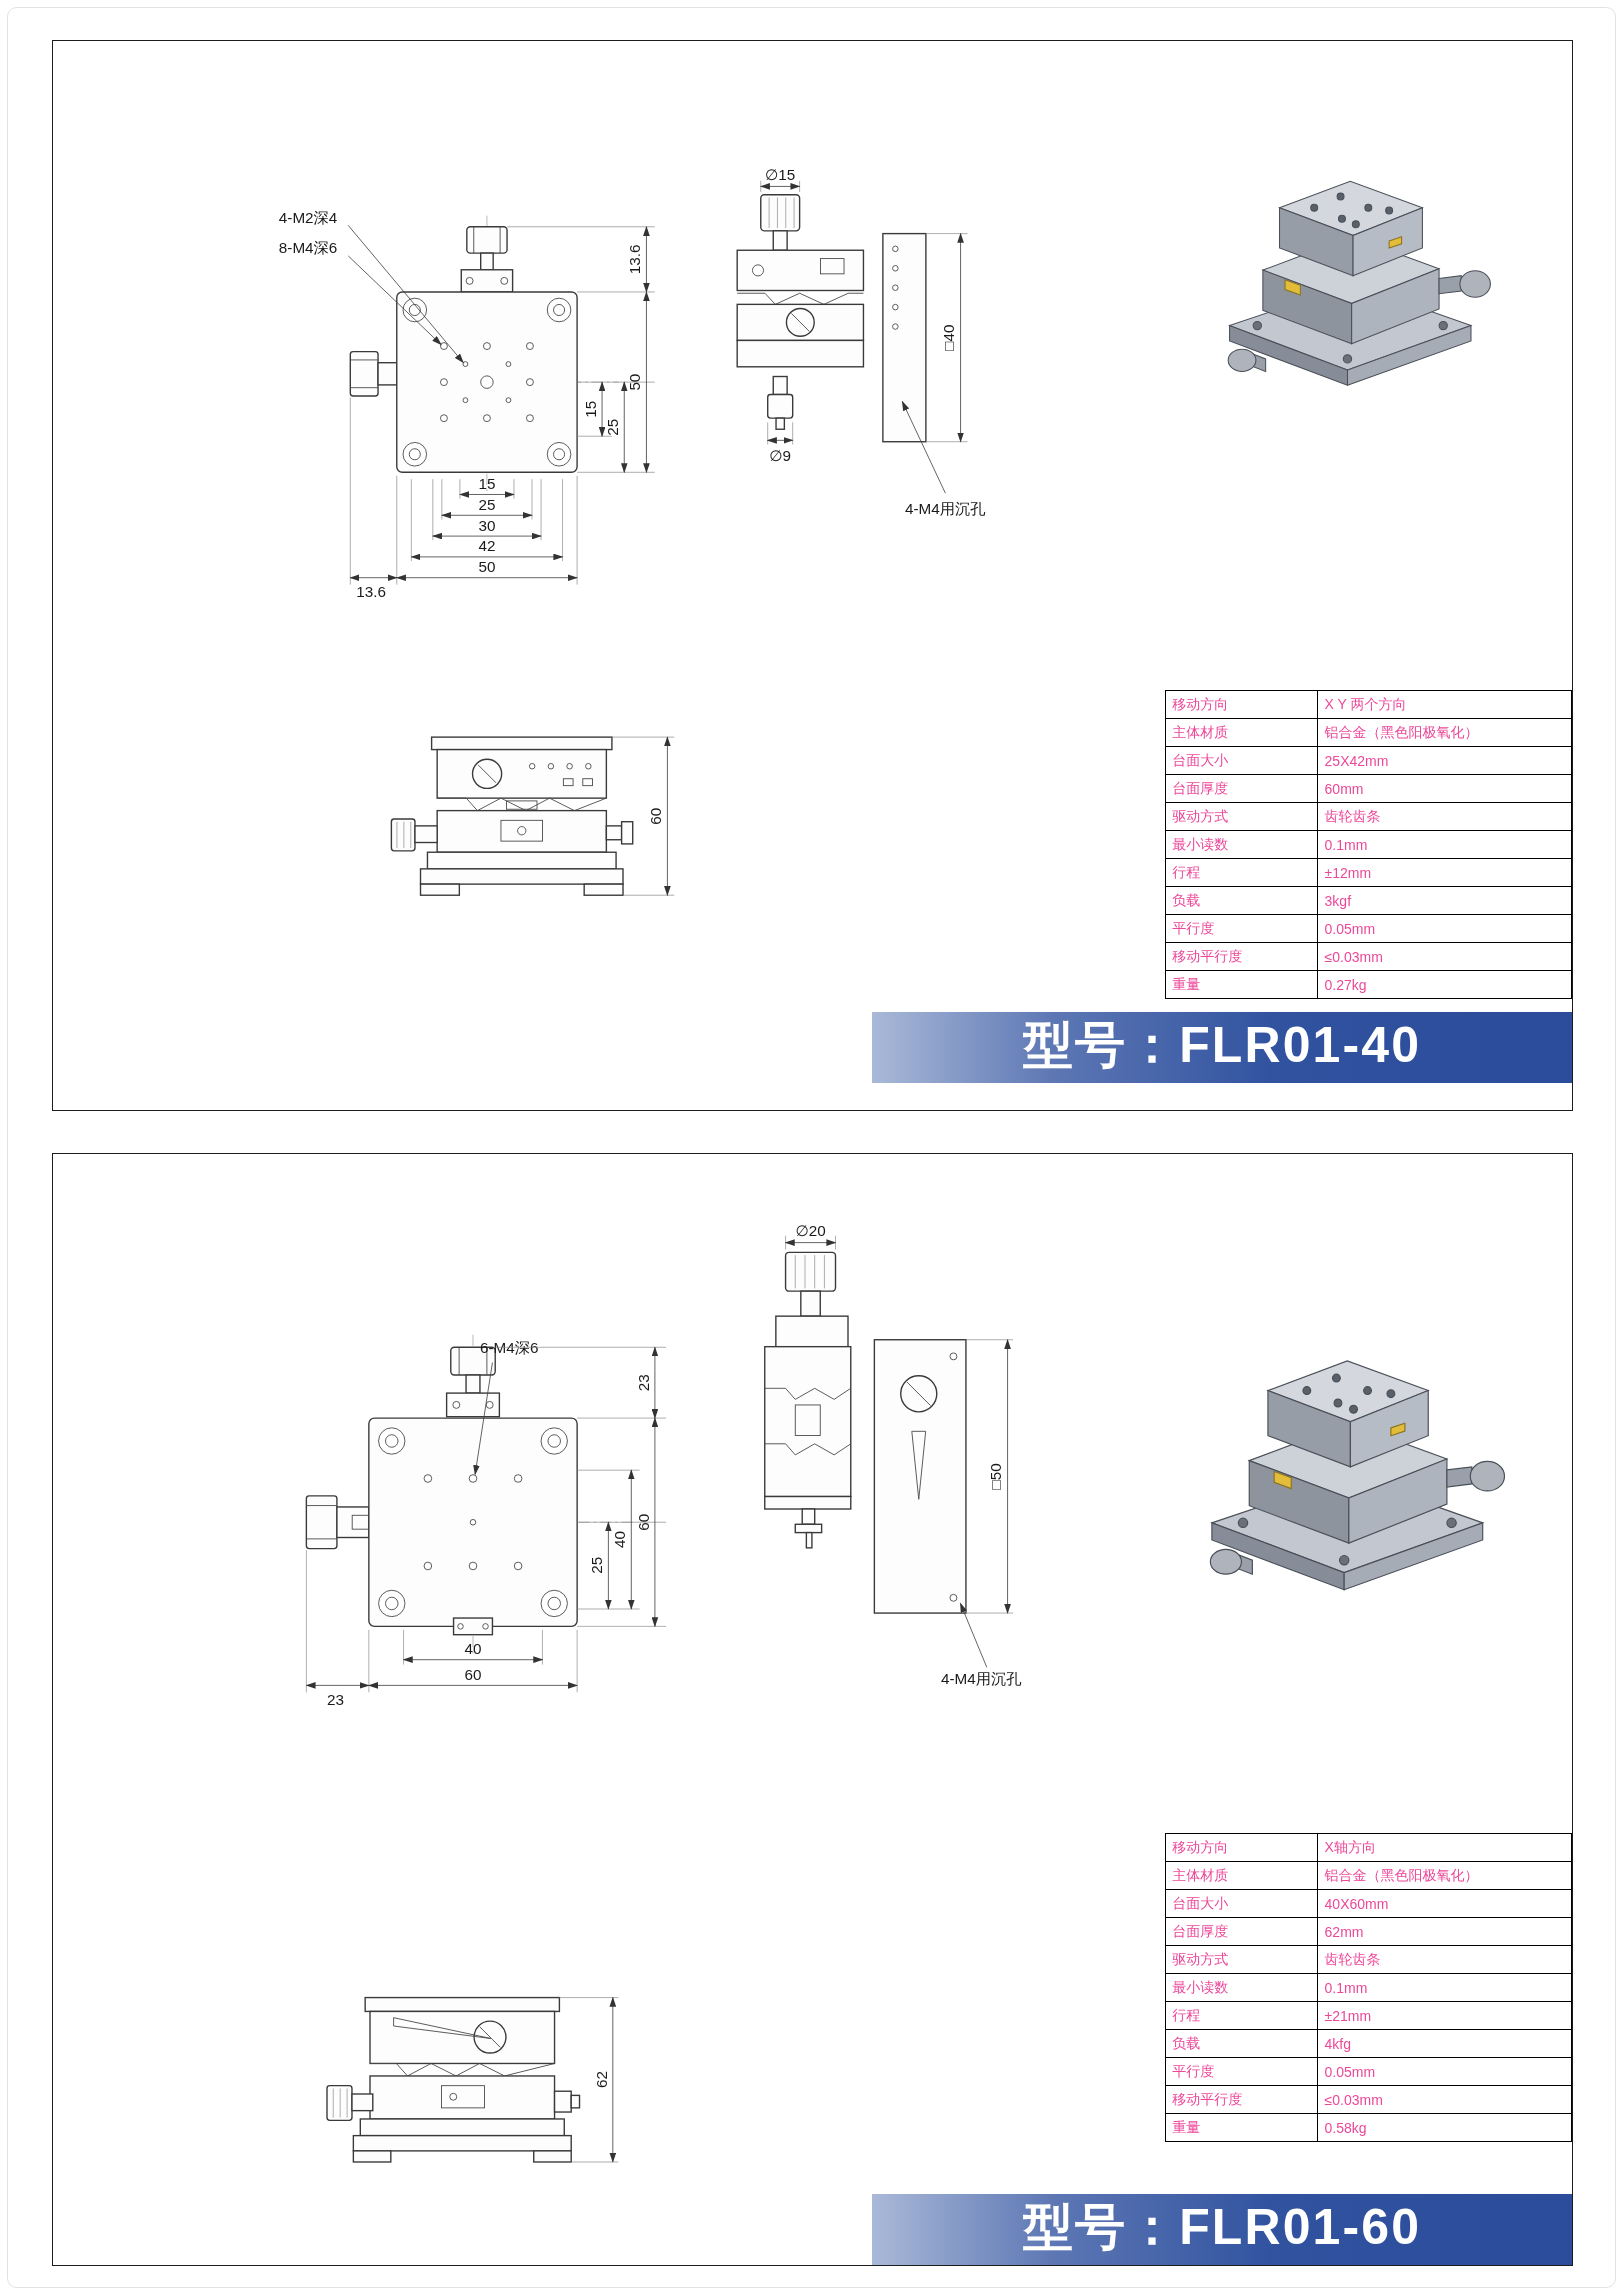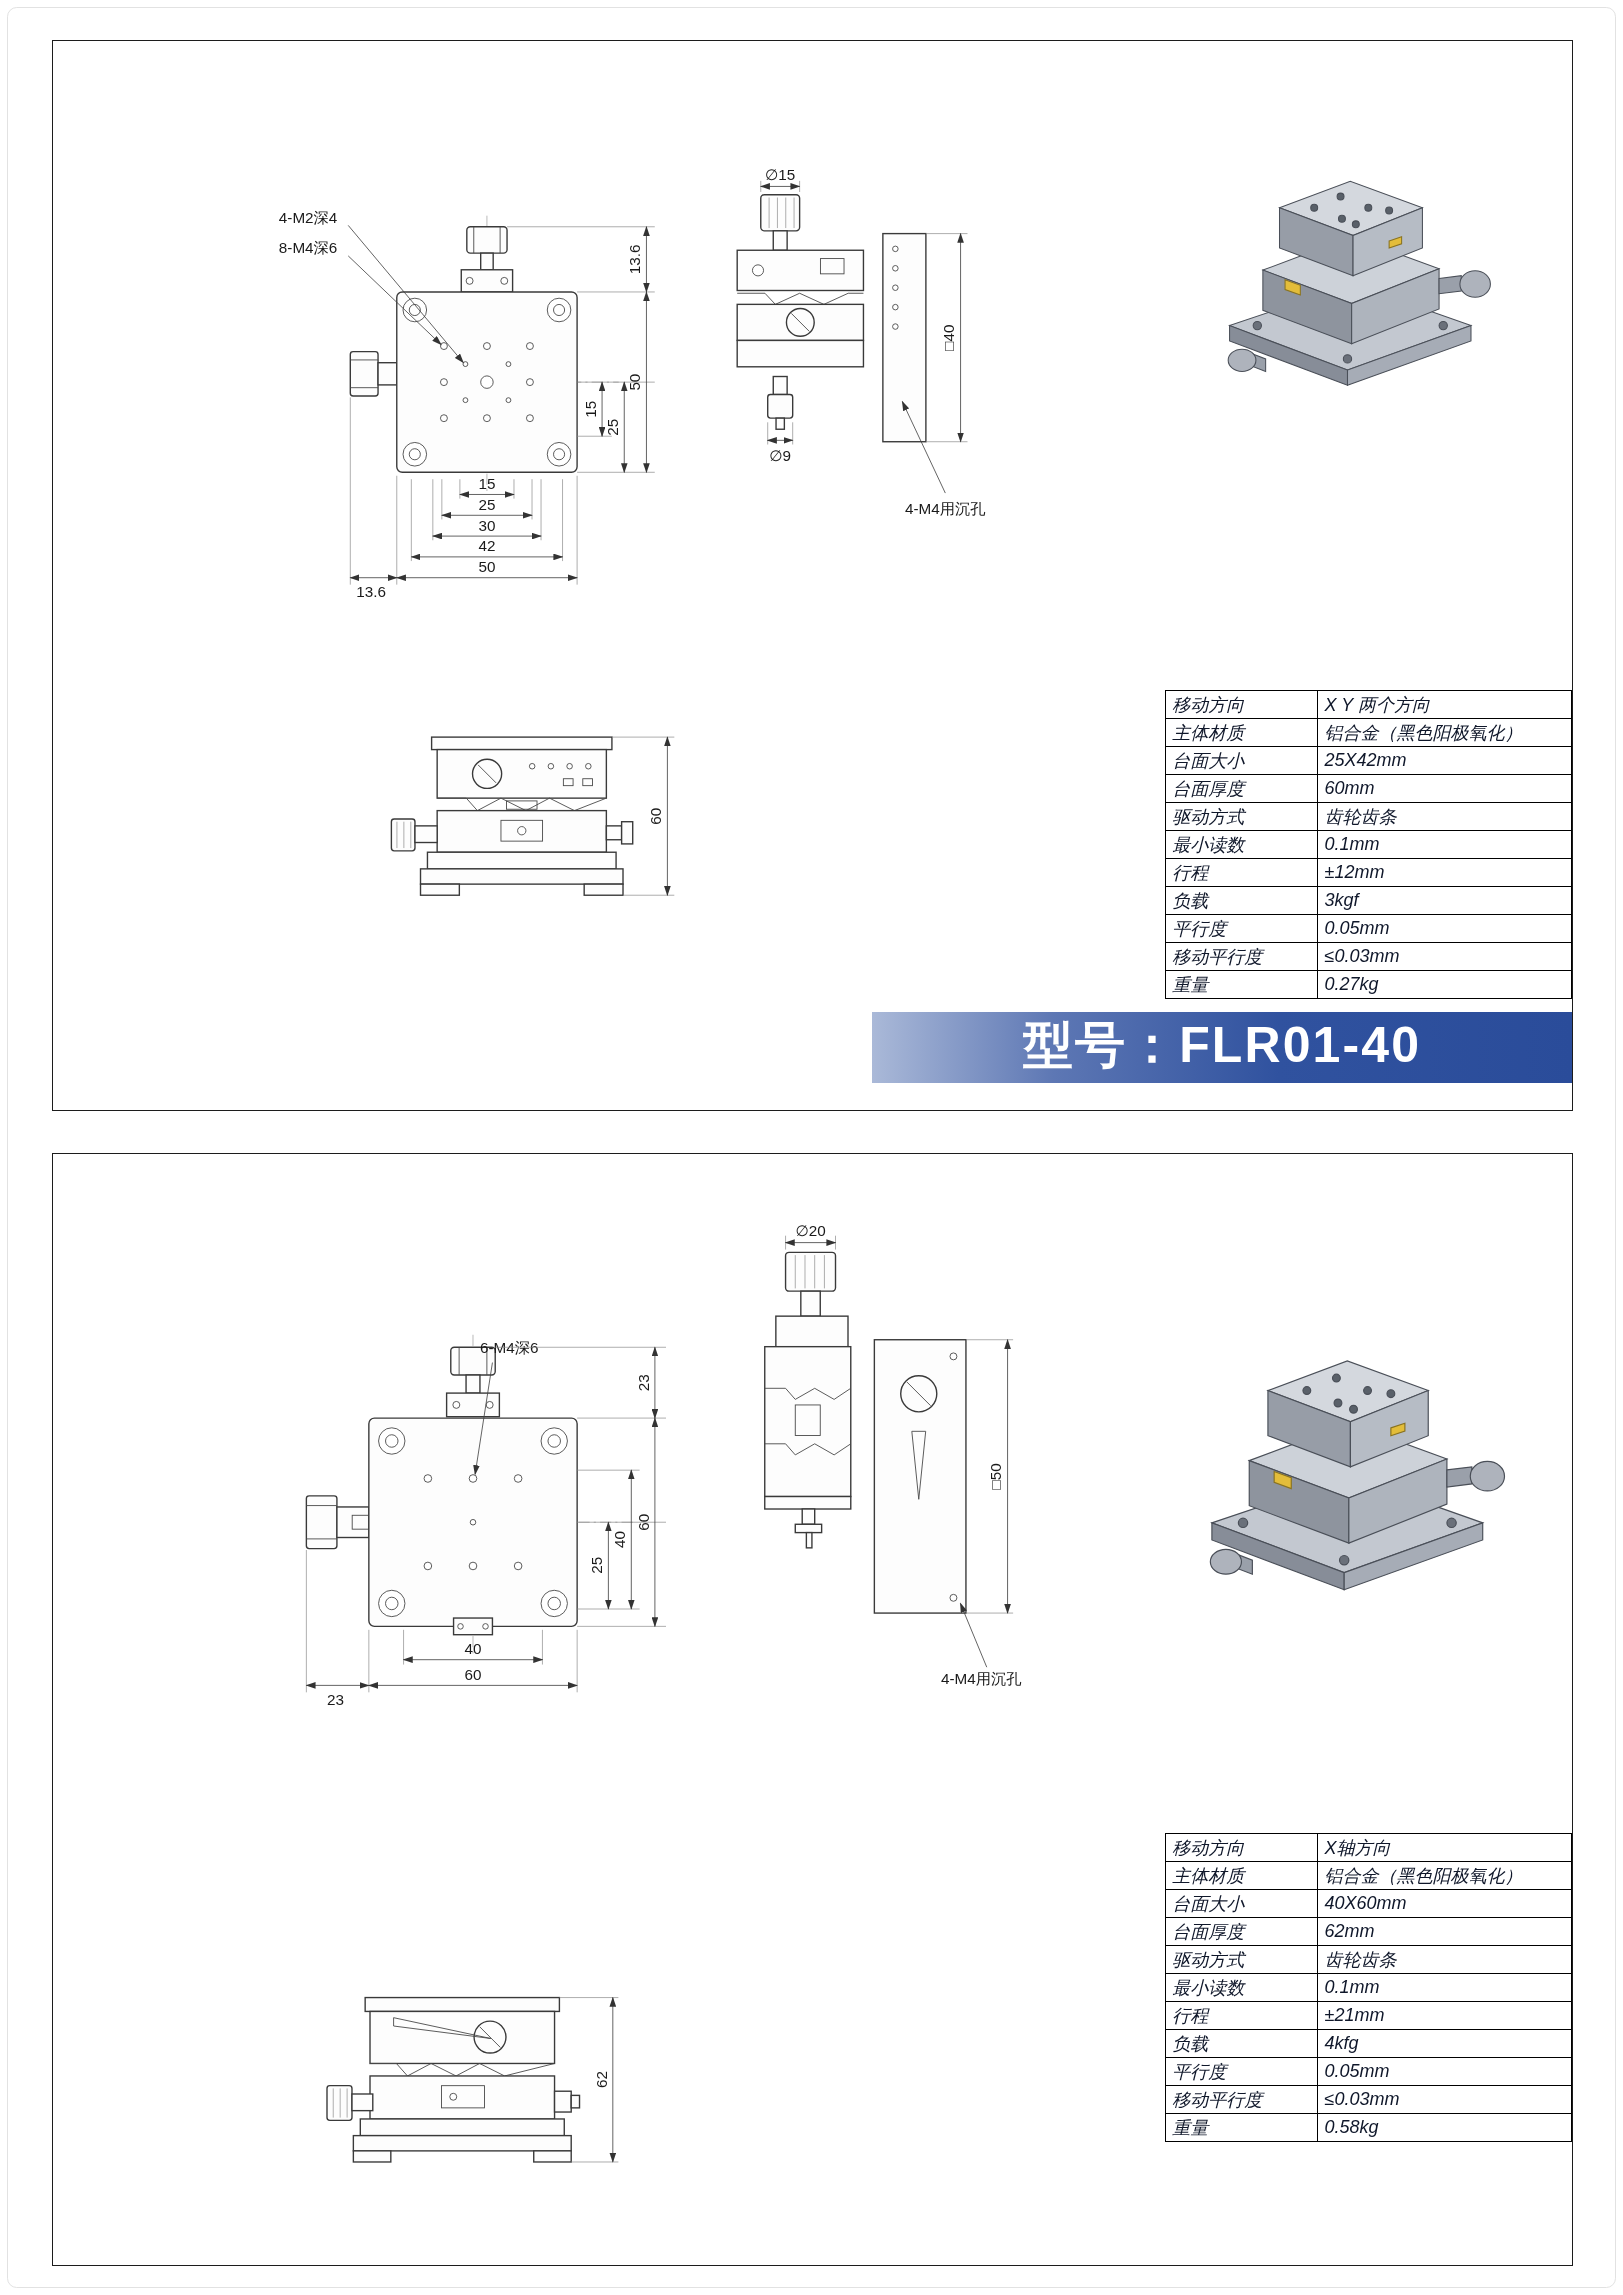--- a/index.html
+++ b/index.html
@@ -12,21 +12,21 @@
   .ol{fill:none;stroke:#3a3a3a;stroke-width:2;}
   .fillw{fill:#fdfdfd;stroke:#3a3a3a;stroke-width:2;}
   .ol-thin{fill:none;stroke:#4a4a4a;stroke-width:1.3;}
   .dim{stroke:#444;stroke-width:1.2;fill:none;}
   .ext{stroke:#8a8a8a;stroke-width:1;}
   .cl{stroke:#9a9a9a;stroke-width:1;stroke-dasharray:16 6 3 6;fill:none;}
   .dt{font-size:22px;fill:#1a1a1a;text-anchor:middle;}
   .ct{font-size:22px;fill:#1a1a1a;}
   .hole{fill:#fff;stroke:#4a4a4a;stroke-width:1.3;}
   .spec{border-collapse:collapse;width:407px;table-layout:fixed;background:#fff;}
-  .spec td{border:0.7px solid #000;height:27px;padding:0 6.2px;font-size:18px;color:#0f172a;vertical-align:middle;white-space:nowrap;overflow:hidden;font-style:italic;}
+  .spec td{border:0.7px solid #000;height:27px;padding:0 6.2px;font-size:14px;color:#ec4899;vertical-align:middle;white-space:nowrap;overflow:hidden;}
   .spec td.k{width:139px;}
   .banner{position:absolute;display:flex;align-items:flex-start;justify-content:center;color:#fff;
           background:linear-gradient(90deg,#aab9d8 0%,#5d77b4 26%,#30529f 58%,#2a4c9a 100%);}
   .banner-text{font-size:50px;font-weight:bold;letter-spacing:2.1px;white-space:nowrap;}
 </style>
 </head>
 <body>
 
 <svg width="0" height="0" style="position:absolute">
   <defs>
@@ -540,14 +540,17 @@
             <td>≤0.03mm</td>
           </tr>
       <tr>
             <td class="k">重量</td>
             <td>0.58kg</td>
           </tr>
     </tbody>
       </table>
   </div>
 
+  <div class="banner" style="left:819px;top:1040px;width:700px;height:71px">
+    <span class="banner-text"><span>型号：</span><span>FLR01-60</span></span>
+  </div>
 </div>
 
 
 </body></html>

